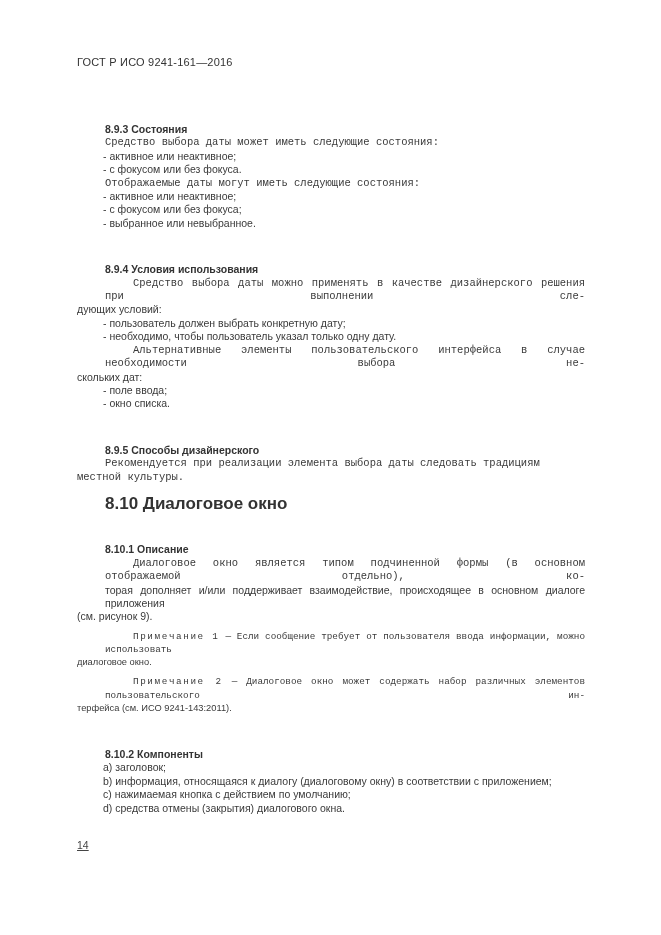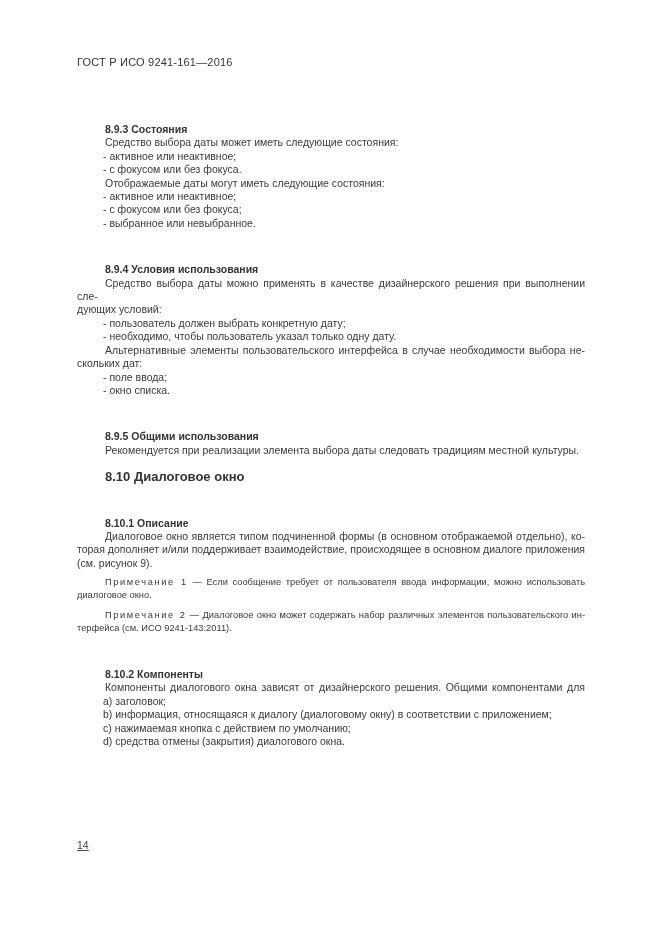--- a/index.html
+++ b/index.html
@@ -15,24 +15,24 @@
     position: absolute; left: 77px; top: 56px;
     font-size: 11px; font-weight: normal; color: #333333;
     letter-spacing: 0.2px;
   }
   .doc {
     position: absolute; left: 77px; top: 90px; width: 508px;
     font-size: 10.5px; line-height: 13.4px;
   }
   .h  { font-weight: bold; text-indent: 28px; color: #333333; margin-top: 33px; }
   .ch { font-weight: bold; text-indent: 28px; color: #333333;
-        font-size: 13px; margin-top: 13px; margin-bottom: 3px; }
+        font-size: 17px; margin-top: 13px; margin-bottom: 3px; }
   .line { white-space: normal; }
-  .first { text-indent: 28px; }
-  .just { text-align: justify; text-align-last: justify; }
+  .first { text-indent: 28px; font-family: Liberation Mono, monospace; }
+  .just { text-align: justify; text-align-last: justify; margin-left: 28px; }
   .list-item { padding-left: 26px; }
   .note { margin: 6px 0; font-size: 9.3px; line-height: 13.2px; }
   .note .first { text-indent: 28px; }
   .note-label { letter-spacing: 1.6px; }
   .page-number {
     position: absolute; left: 77px; top: 839px;
     font-size: 10.5px; color: #444444; text-decoration: underline;
   }
 </style>
 </head>
@@ -59,42 +59,41 @@
       <div class="line">дующих условий:</div>
     </div>
     <div class="line list-item">- пользователь должен выбрать конкретную дату;</div>
     <div class="line list-item">- необходимо, чтобы пользователь указал только одну дату.</div>
     <div class="para">
       <div class="line first just">Альтернативные элементы пользовательского интерфейса в случае необходимости выбора не-</div>
       <div class="line">скольких дат:</div>
     </div>
     <div class="line list-item">- поле ввода;</div>
     <div class="line list-item">- окно списка.</div>
-    <div class="h">8.9.5 Общими использования</div>
+    <div class="h">8.9.5 Способы дизайнерского</div>
     <div class="para">
       <div class="line first">Рекомендуется при реализации элемента выбора даты следовать традициям местной культуры.</div>
     </div>
     <div class="ch">8.10 Диалоговое окно</div>
     <div class="h">8.10.1 Описание</div>
     <div class="para">
       <div class="line first just">Диалоговое окно является типом подчиненной формы (в основном отображаемой отдельно), ко-</div>
       <div class="line just">торая дополняет и/или поддерживает взаимодействие, происходящее в основном диалоге приложения</div>
       <div class="line">(см. рисунок 9).</div>
     </div>
     <div class="note">
       <div class="line first just"><span class="note-label">Примечание 1</span> <span>— Если сообщение требует от пользователя ввода информации, можно использовать</span></div>
       <div class="line">диалоговое окно.</div>
     </div>
     <div class="note">
       <div class="line first just"><span class="note-label">Примечание 2</span> <span>— Диалоговое окно может содержать набор различных элементов пользовательского ин-</span></div>
       <div class="line">терфейса (см. ИСО 9241-143:2011).</div>
     </div>
     <div class="h">8.10.2 Компоненты</div>
     <div class="para">
-      <div class="line first just">Компоненты диалогового окна зависят от дизайнерского решения. Общими компонентами для</div>
     </div>
     <div class="line list-item">a) заголовок;</div>
     <div class="line list-item">b) информация, относящаяся к диалогу (диалоговому окну) в соответствии с приложением;</div>
     <div class="line list-item">c) нажимаемая кнопка с действием по умолчанию;</div>
     <div class="line list-item">d) средства отмены (закрытия) диалогового окна.</div>
   </main>
 
 <div class="page-number">14</div>
 
 </body></html>

